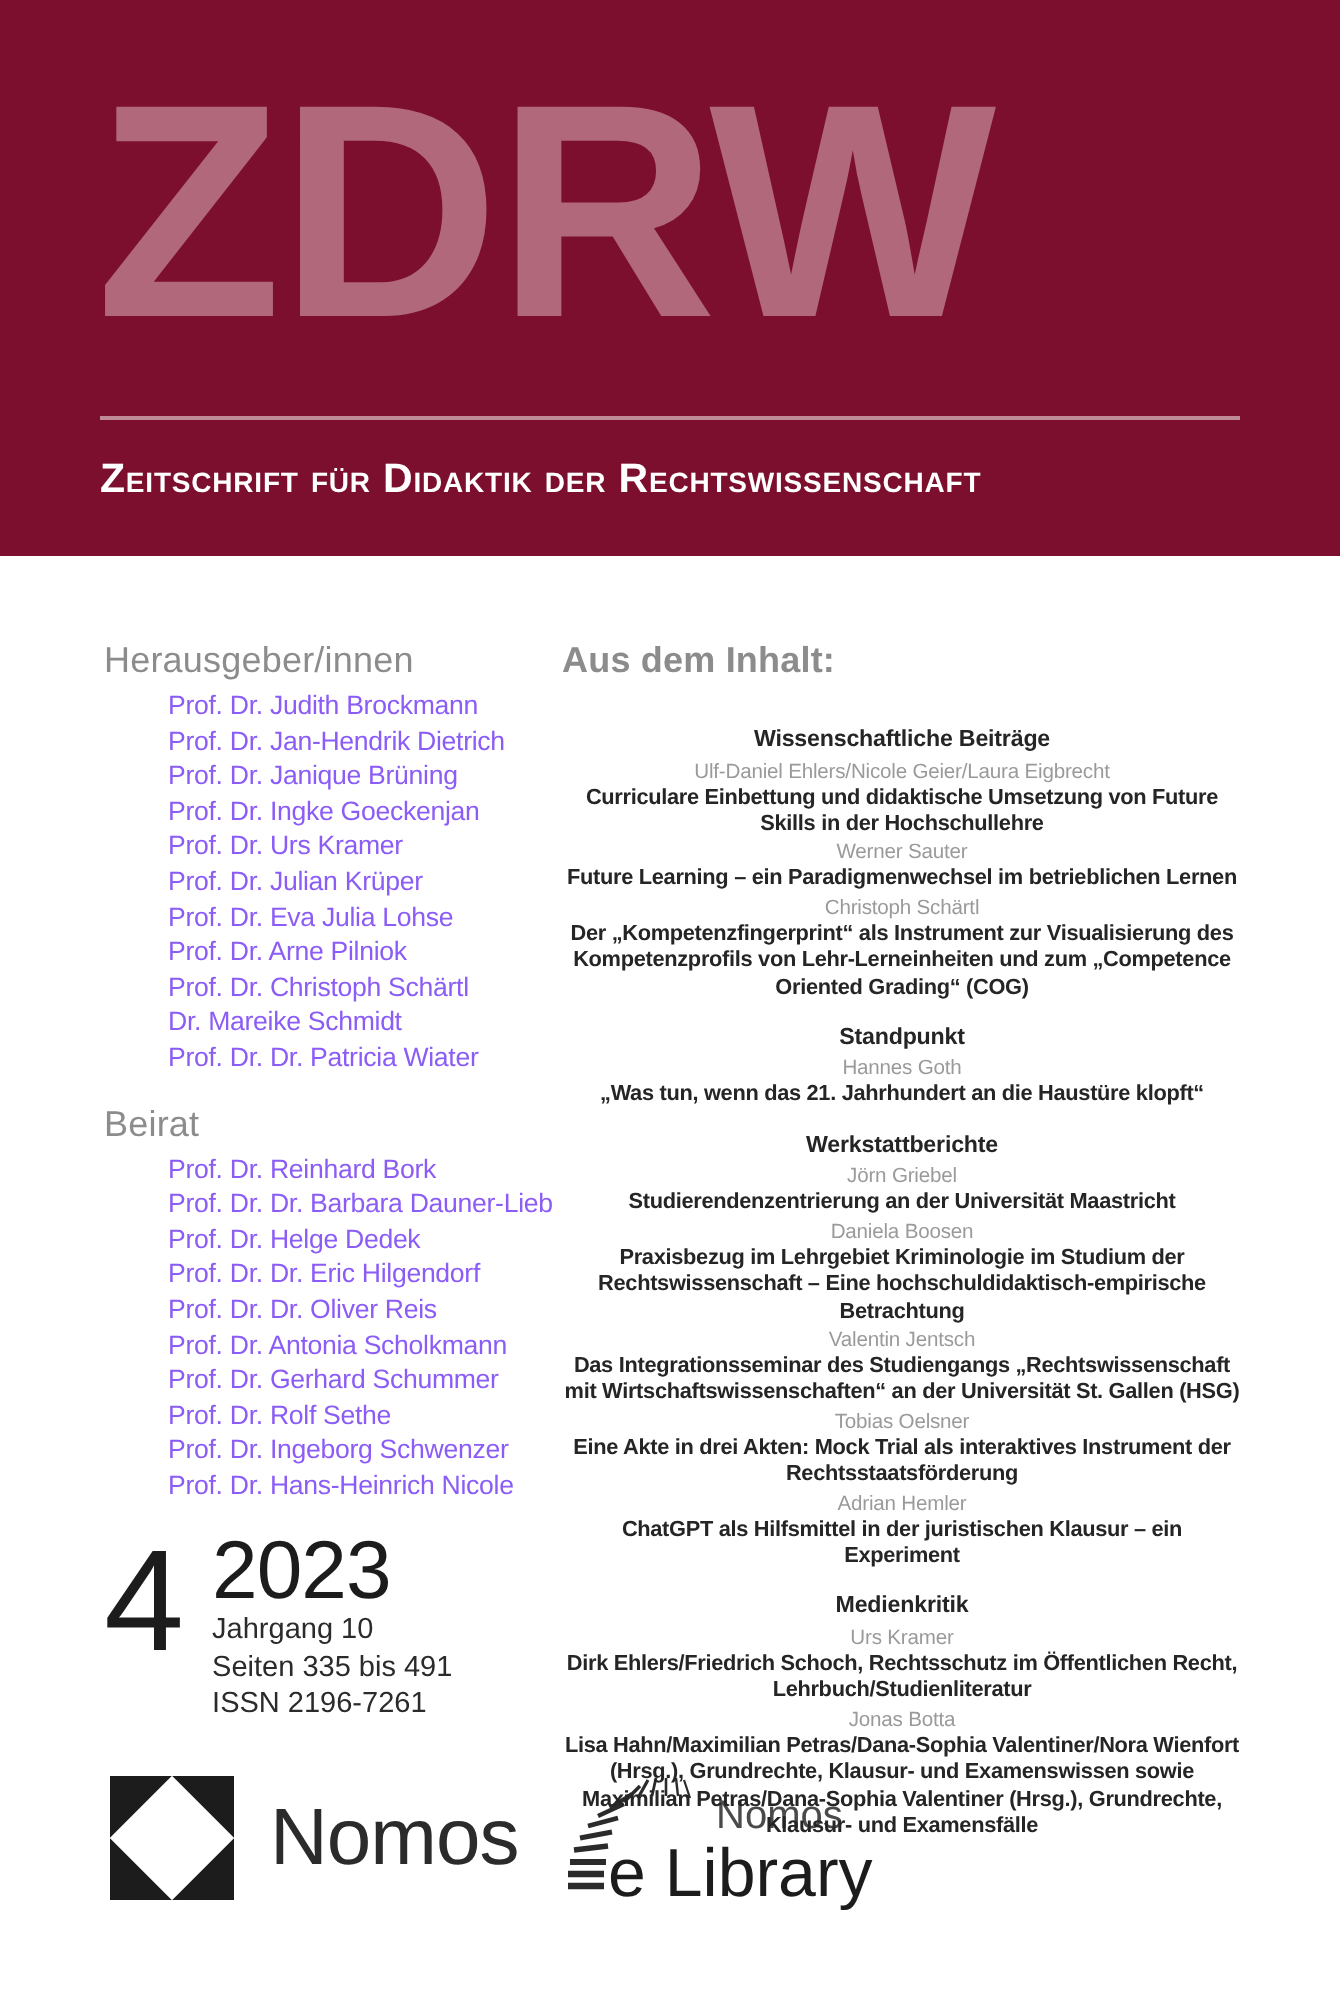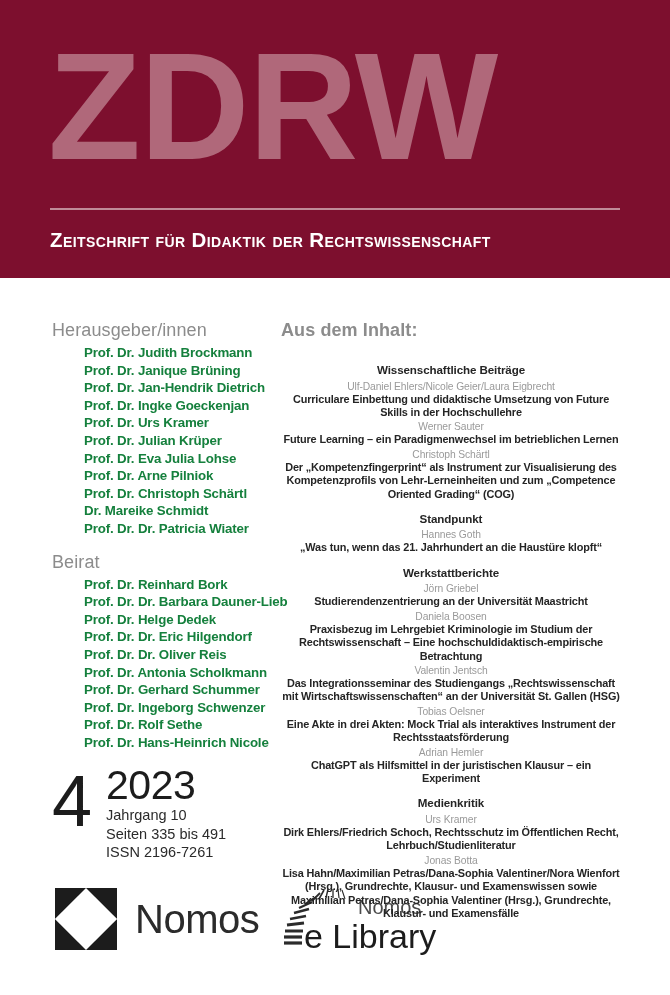--- a/index.html
+++ b/index.html
@@ -77,22 +77,22 @@
     color: #8c8c8c;
     margin-bottom: 3px;
     letter-spacing: 0.1px;
   }
 
   .person-list { list-style: none; }
 
   .person-list li {
     font-size: 13.3px;
     line-height: 17.6px;
-    color: #15803d;
-    font-weight: bold;
+    color: #8b5cf6;
+    font-weight: normal;
     letter-spacing: -0.15px;
     white-space: nowrap;
     padding-left: 32px;
   }
 
   .board-block { margin-top: 14px; }
 
   
   .issue-block {
     position: absolute;
@@ -224,22 +224,22 @@
     <div class="masthead-rule"></div>
     <div class="masthead-subtitle">Zeitschrift für Didaktik der Rechtswissenschaft</div>
   </div>
 
   <div class="left-col">
 
     <div class="editors-block">
       <div class="col-heading">Herausgeber/innen</div>
       <ul class="person-list">
         <li>Prof. Dr. Judith Brockmann</li>
+        <li>Prof. Dr. Jan-Hendrik Dietrich</li>
         <li>Prof. Dr. Janique Brüning</li>
-        <li>Prof. Dr. Jan-Hendrik Dietrich</li>
         <li>Prof. Dr. Ingke Goeckenjan</li>
         <li>Prof. Dr. Urs Kramer</li>
         <li>Prof. Dr. Julian Krüper</li>
         <li>Prof. Dr. Eva Julia Lohse</li>
         <li>Prof. Dr. Arne Pilniok</li>
         <li>Prof. Dr. Christoph Schärtl</li>
         <li>Dr. Mareike Schmidt</li>
         <li>Prof. Dr. Dr. Patricia Wiater</li>
       </ul>
     </div>
@@ -247,22 +247,22 @@
     <div class="board-block">
       <div class="col-heading">Beirat</div>
       <ul class="person-list">
         <li>Prof. Dr. Reinhard Bork</li>
         <li>Prof. Dr. Dr. Barbara Dauner-Lieb</li>
         <li>Prof. Dr. Helge Dedek</li>
         <li>Prof. Dr. Dr. Eric Hilgendorf</li>
         <li>Prof. Dr. Dr. Oliver Reis</li>
         <li>Prof. Dr. Antonia Scholkmann</li>
         <li>Prof. Dr. Gerhard Schummer</li>
+        <li>Prof. Dr. Rolf Sethe</li>
         <li>Prof. Dr. Ingeborg Schwenzer</li>
-        <li>Prof. Dr. Rolf Sethe</li>
         <li>Prof. Dr. Hans-Heinrich Nicole</li>
       </ul>
     </div>
 
   </div>
 
   <div class="issue-block">
     <div class="issue-number">4</div>
     <div class="issue-meta">
       <div class="issue-year">2023</div>

